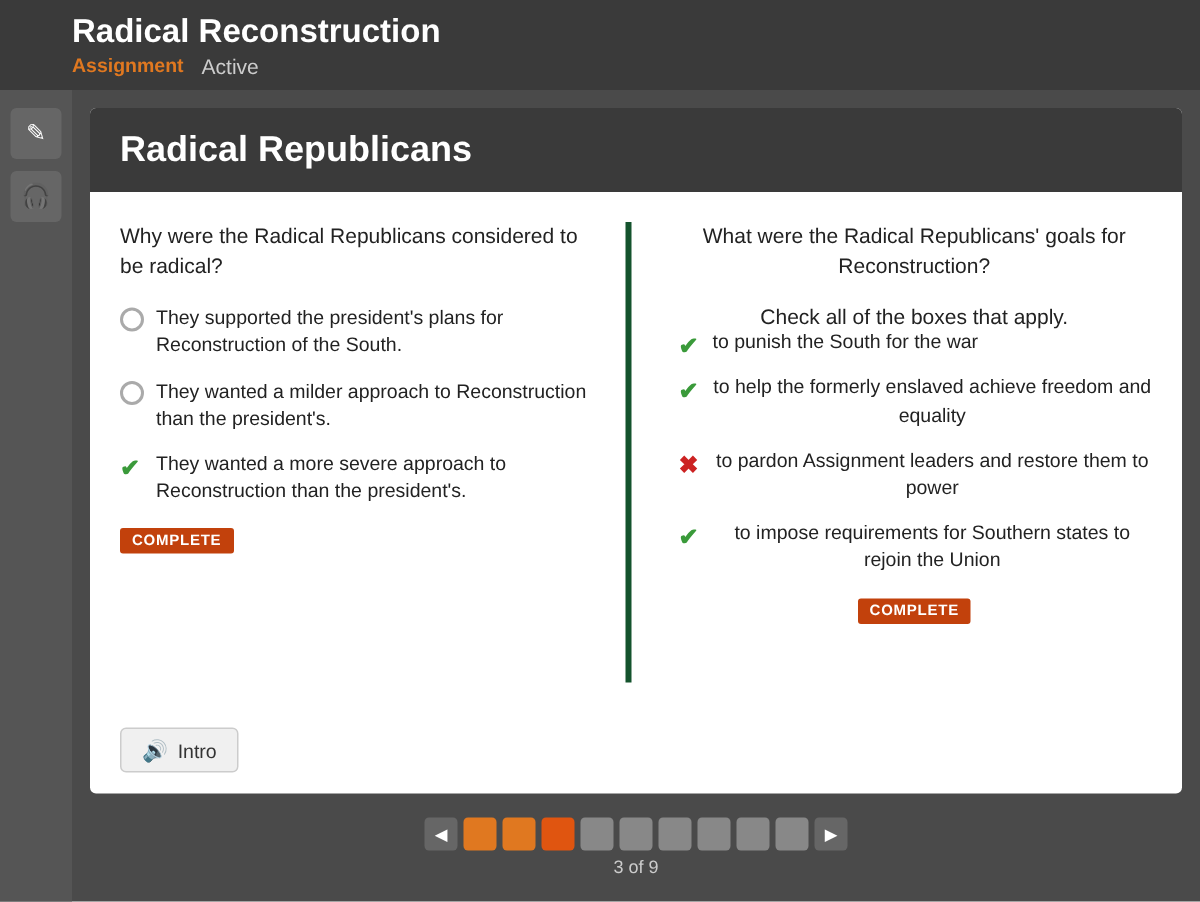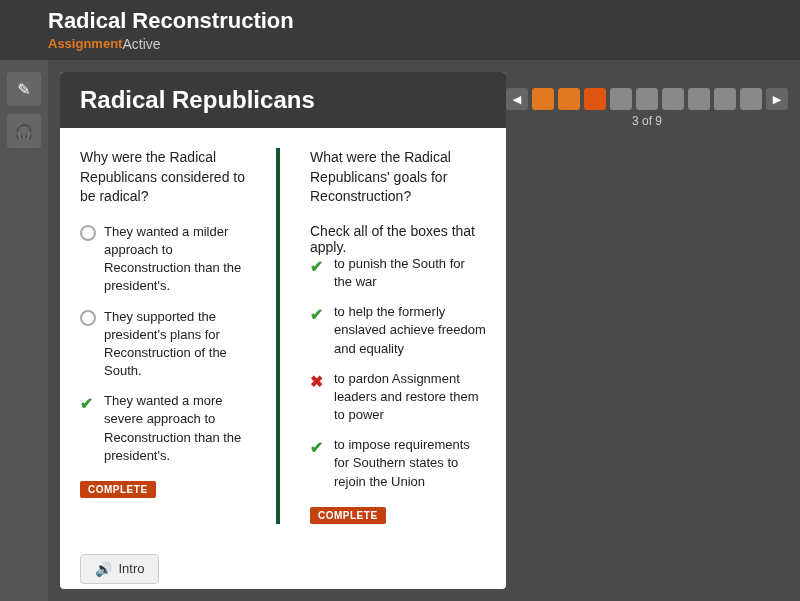--- a/index.html
+++ b/index.html
@@ -18,20 +18,21 @@
       height: 60px;
     }
     .top-bar-title {
       font-size: 22px;
       font-weight: bold;
       color: #ffffff;
       line-height: 1.2;
     }
     .top-bar-meta {
       display: flex;
+      gap: 12px;
       margin-top: 2px;
     }
     .top-bar-assignment {
       font-size: 13px;
       color: #e07820;
       font-weight: bold;
     }
     .top-bar-active {
       font-size: 14px;
       color: #cccccc;
@@ -66,21 +67,21 @@
     }
 
     
     .main-area {
       position: absolute;
       top: 60px;
       left: 48px;
       right: 0;
       bottom: 0;
       display: flex;
-      flex-direction: row;
+      flex-direction: column;
       padding: 12px;
     }
 
     
     .content-card {
       background-color: #ffffff;
       border-radius: 4px;
       flex: 1;
       display: flex;
       flex-direction: column;
@@ -108,20 +109,21 @@
 
     
     .question-left {
       flex: 1;
       padding-right: 20px;
       border-right: 4px solid #14532d;
     }
     .question-right {
       flex: 1;
       padding-left: 10px;
+      text-align: center;
     }
 
     .question-text {
       font-size: 14px;
       color: #222222;
       margin-bottom: 16px;
       line-height: 1.4;
     }
 
     .option-row {
@@ -274,27 +276,27 @@
     </div>
 
     <div class="card-body">
 
       <div class="question-left">
         <div class="question-text">Why were the Radical Republicans considered to be radical?</div>
 
         
         <div class="option-row">
           <div class="option-radio"></div>
+          <span class="option-text">They supported the president's plans for Reconstruction of the South.</span>
+        </div>
+
+        
+        <div class="option-row">
+          <div class="option-radio"></div>
           <span class="option-text">They wanted a milder approach to Reconstruction than the president's.</span>
-        </div>
-
-        
-        <div class="option-row">
-          <div class="option-radio"></div>
-          <span class="option-text">They supported the president's plans for Reconstruction of the South.</span>
         </div>
 
         
         <div class="option-row">
           <div class="option-check-correct">✔</div>
           <span class="option-text">They wanted a more severe approach to Reconstruction than the president's.</span>
         </div>
 
         <span class="complete-badge">COMPLETE</span>
       </div>

